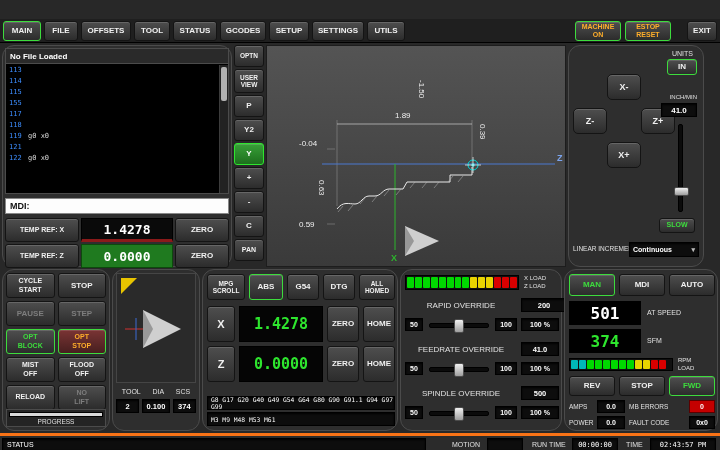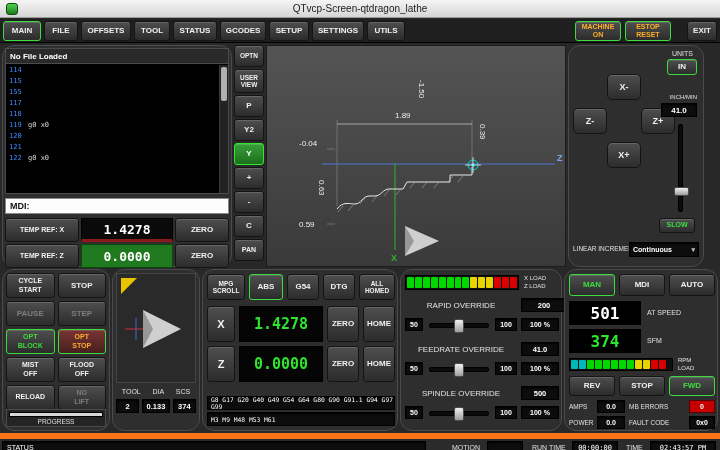--- a/index.html
+++ b/index.html
@@ -29,24 +29,20 @@
   .seg{width:7px;height:100%;border-radius:1px}
   .sg{background:#00d800}.sy{background:#e8d400}.sr{background:#d80000}.st{background:#00b8b8}
   .scrollbar{position:absolute;background:#222;border-left:1px solid #3c3c3c}
   .thumbv{position:absolute;left:1px;right:1px;background:#b0b0b0;border-radius:2px}
 </style>
 </head>
 <body>
 
 <div id="root">
 
-  <div class="titlebar">
-    <div class="appicon"></div>
-    <span>QTvcp-Screen-qtdragon_lathe</span>
-  </div>
 
   <div class="toolbar"></div>
   <div class="abs" style="right:3px;top:21px;display:flex;gap:4px;height:20px">
     <div class="btn on amber" style="width:46px;font-size:7px">MACHINE
 ON</div>
     <div class="btn on amber" style="width:46px;font-size:7px">ESTOP
 RESET</div>
     <div class="btn" style="width:30px;margin-left:12px">EXIT</div>
   </div>
   <div class="abs" style="left:3px;top:21px;display:flex;gap:3px;height:20px">
@@ -59,20 +55,24 @@
     <div class="btn" style="width:40px">SETUP</div>
     <div class="btn" style="width:52px">SETTINGS</div>
     <div class="btn" style="width:38px">UTILS</div>
   </div>
 
   <div class="panel" style="left:2px;top:45px;width:230px;height:222px">
     <div class="abs" style="left:2px;top:2px;width:224px;height:146px;background:#000;border:1px solid #4b4b4b">
       <div class="abs" style="left:0;top:0;right:0;height:15px;background:#2a2a2a;border-bottom:1px solid #4b4b4b;display:flex;align-items:center;padding-left:4px;font-size:8px;color:#fff;font-weight:bold">No File Loaded</div>
       <div class="abs mono" style="left:0;top:16px;right:10px;bottom:0;overflow:hidden">
         <div class="gline">
+            <span class="num">113</span>
+            <span class="code"></span>
+          </div>
+        <div class="gline">
             <span class="num">114</span>
             <span class="code"></span>
           </div>
         <div class="gline">
             <span class="num">115</span>
             <span class="code"></span>
           </div>
         <div class="gline">
             <span class="num">155</span>
             <span class="code"></span>
@@ -81,24 +81,20 @@
             <span class="num">117</span>
             <span class="code"></span>
           </div>
         <div class="gline">
             <span class="num">118</span>
             <span class="code"></span>
           </div>
         <div class="gline">
             <span class="num">119</span>
             <span class="code">g0 x0</span>
-          </div>
-        <div class="gline">
-            <span class="num">120</span>
-            <span class="code"></span>
           </div>
         <div class="gline">
             <span class="num">121</span>
             <span class="code"></span>
           </div>
         <div class="gline">
             <span class="num">122</span>
             <span class="code">g0 x0</span>
           </div>
       </div>
@@ -251,21 +247,21 @@
         <polygon points="26,36 26,74 36,55" fill="#989898"></polygon>
       </svg>
     </div>
     <div class="abs" style="left:3px;top:118px;width:80px;display:flex;justify-content:space-around">
       <span class="lbl" style="font-size:7px">TOOL</span>
       <span class="lbl" style="font-size:7px">DIA</span>
       <span class="lbl" style="font-size:7px">SCS</span>
     </div>
     <div class="abs" style="left:3px;top:129px;width:80px;display:flex;justify-content:space-between;gap:3px">
       <div class="box" style="flex:1;height:14px;font-size:7.5px">2</div>
-      <div class="box" style="flex:1.2;height:14px;font-size:7.5px">0.133</div>
+      <div class="box" style="flex:1.2;height:14px;font-size:7.5px">0.100</div>
       <div class="box" style="flex:1;height:14px;font-size:7.5px">374</div>
     </div>
   </div>
 
   <div class="panel" style="left:202px;top:269px;width:196px;height:162px">
     <div class="btn abs" style="left:4px;top:4px;width:38px;height:26px;font-size:6.5px">MPG
 SCROLL</div>
     <div class="btn on abs" style="left:46px;top:4px;width:34px;height:26px">ABS</div>
     <div class="btn abs" style="left:84px;top:4px;width:32px;height:26px">G54</div>
     <div class="btn abs" style="left:120px;top:4px;width:32px;height:26px">DTG</div>
@@ -370,21 +366,21 @@
     <div class="box abs" style="left:32px;top:130px;width:28px;height:13px;font-size:7px">0.0</div>
     <div class="abs lbl" style="left:64px;top:133px;font-size:6.5px">MB ERRORS</div>
     <div class="abs" style="left:124px;top:130px;width:26px;height:13px;background:#c40000;border:1px solid #5a0000;color:#fff;font-weight:bold;font-size:7px;display:flex;align-items:center;justify-content:center">0</div>
 
     <div class="abs lbl" style="left:4px;top:149px;font-size:6.5px">POWER</div>
     <div class="box abs" style="left:32px;top:146px;width:28px;height:13px;font-size:7px">0.0</div>
     <div class="abs lbl" style="left:64px;top:149px;font-size:6.5px">FAULT CODE</div>
     <div class="box abs" style="left:124px;top:146px;width:26px;height:13px;font-size:7px">0x0</div>
   </div>
 
-  <div class="abs" style="left:0;top:433px;width:720px;height:17px;background:#2b2b2b;border-top:6px solid #f97316">
+  <div class="abs" style="left:0;top:433px;width:720px;height:17px;background:#2b2b2b;border-top:3px solid #f97316">
     <div class="box abs" style="left:2px;top:2px;width:424px;height:13px;justify-content:flex-start;padding-left:4px;font-size:7px;font-weight:normal">STATUS</div>
     <div class="abs lbl" style="left:452px;top:5px;font-size:7px">MOTION</div>
     <div class="box abs" style="left:487px;top:2px;width:36px;height:13px"></div>
     <div class="abs lbl" style="left:532px;top:5px;font-size:7px">RUN TIME</div>
     <div class="box abs mono" style="left:572px;top:2px;width:46px;height:13px;font-size:7px;font-weight:normal">00:00:00</div>
     <div class="abs lbl" style="left:626px;top:5px;font-size:7px">TIME</div>
     <div class="box abs mono" style="left:650px;top:2px;width:66px;height:13px;font-size:7px;font-weight:normal">02:43:57 PM</div>
   </div>
 
 </div>

